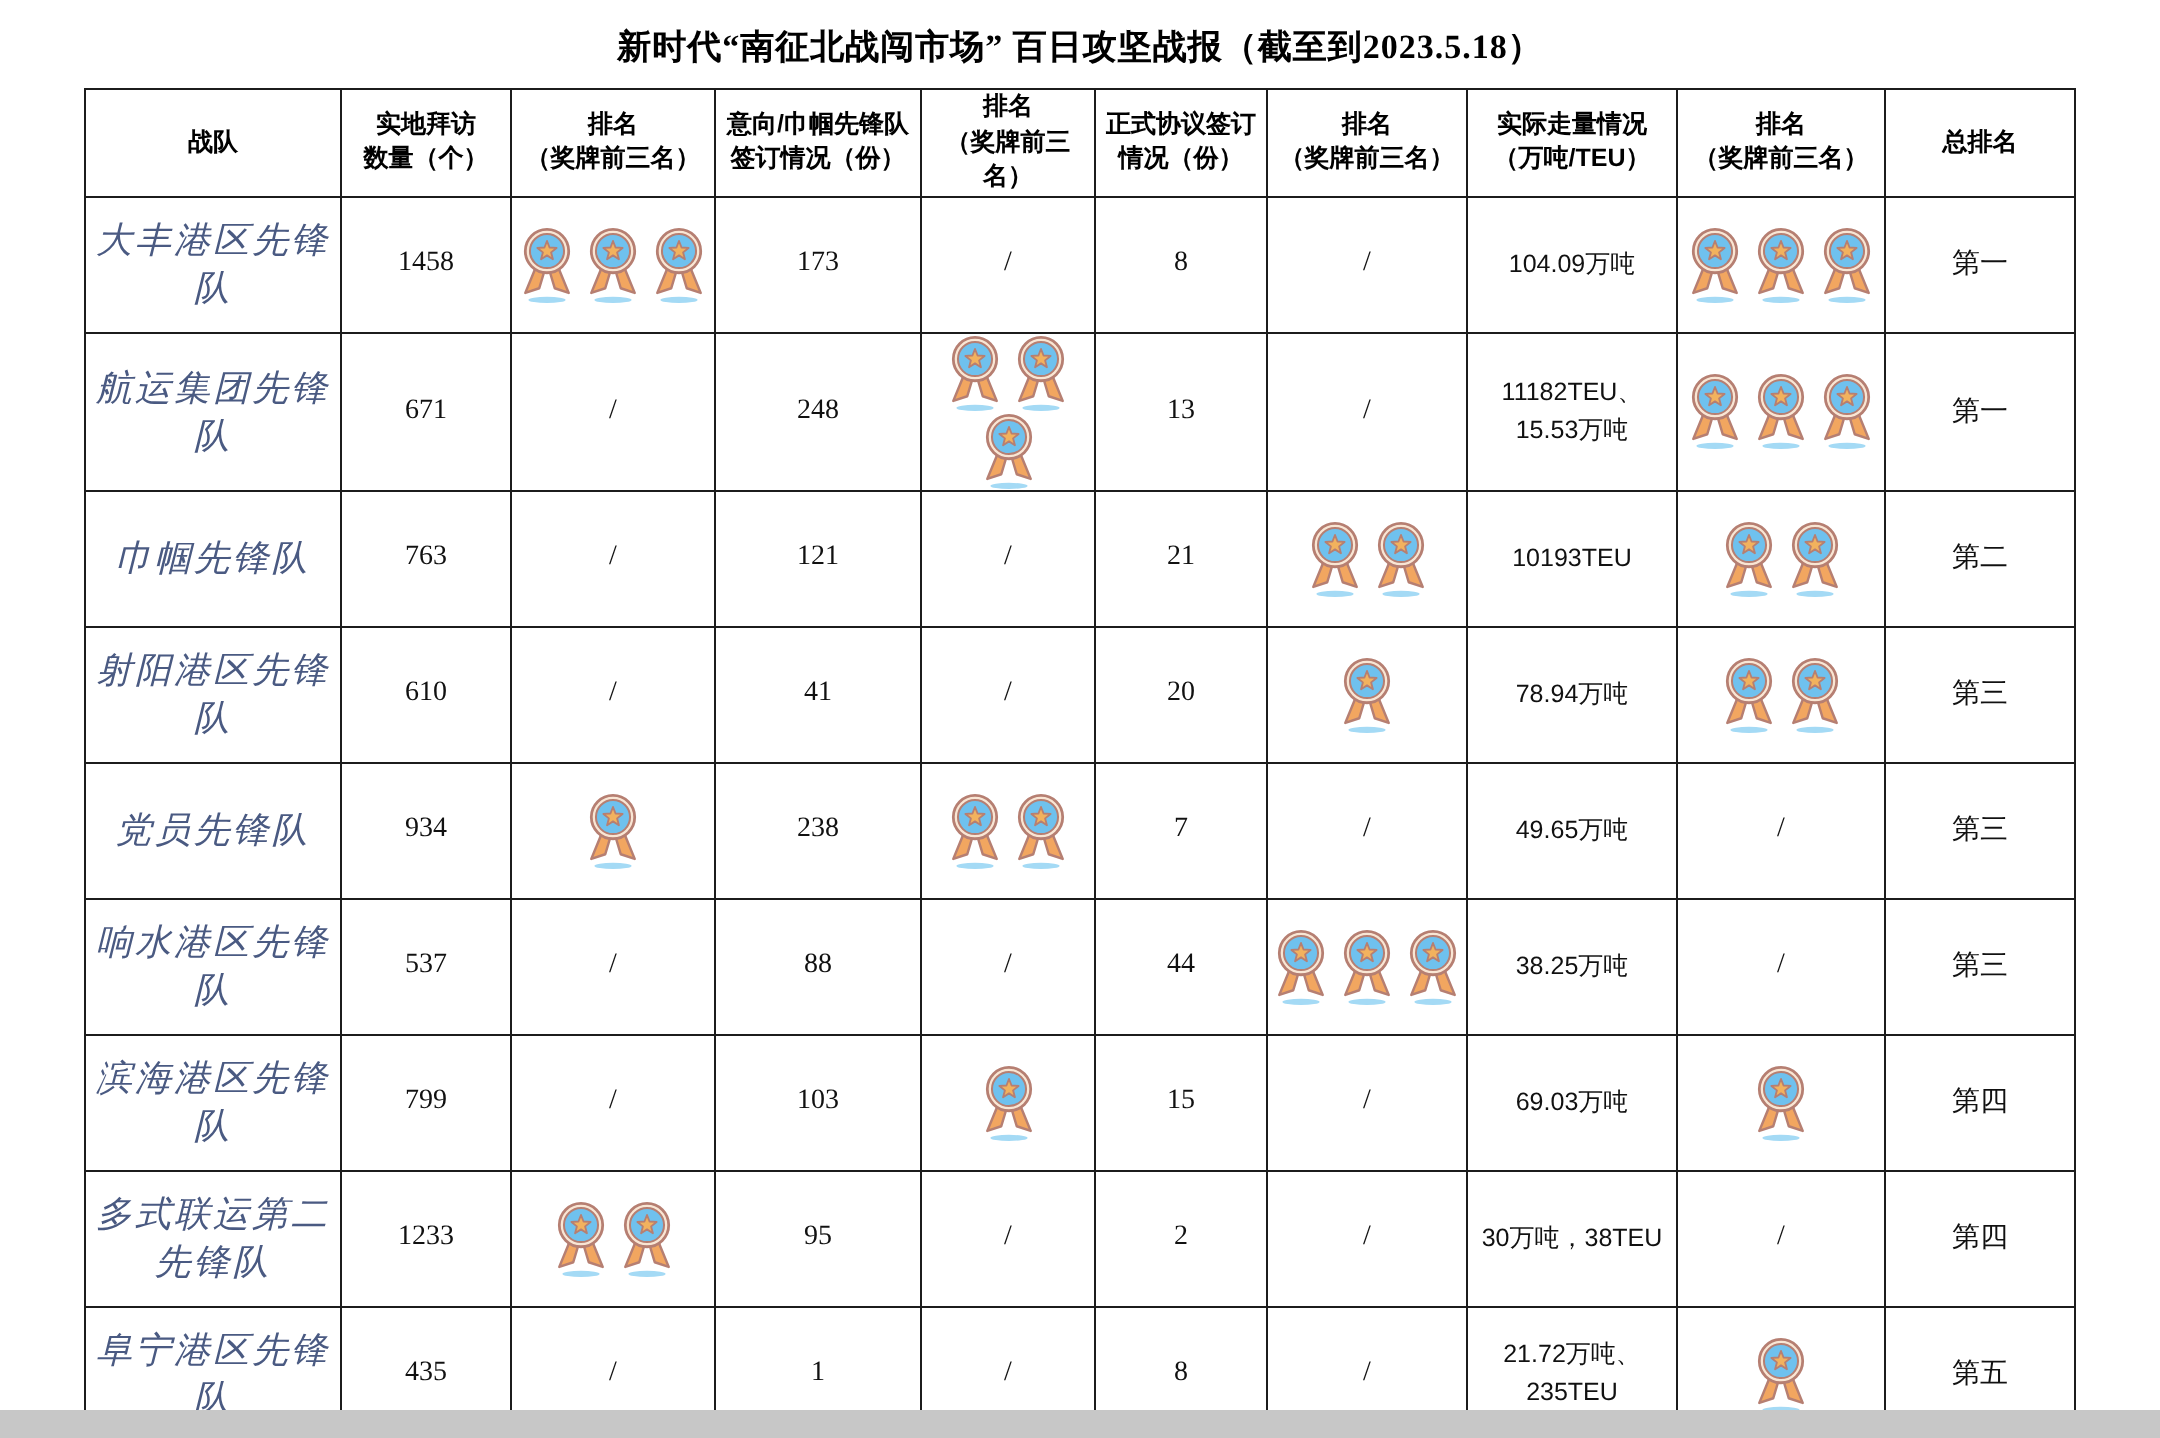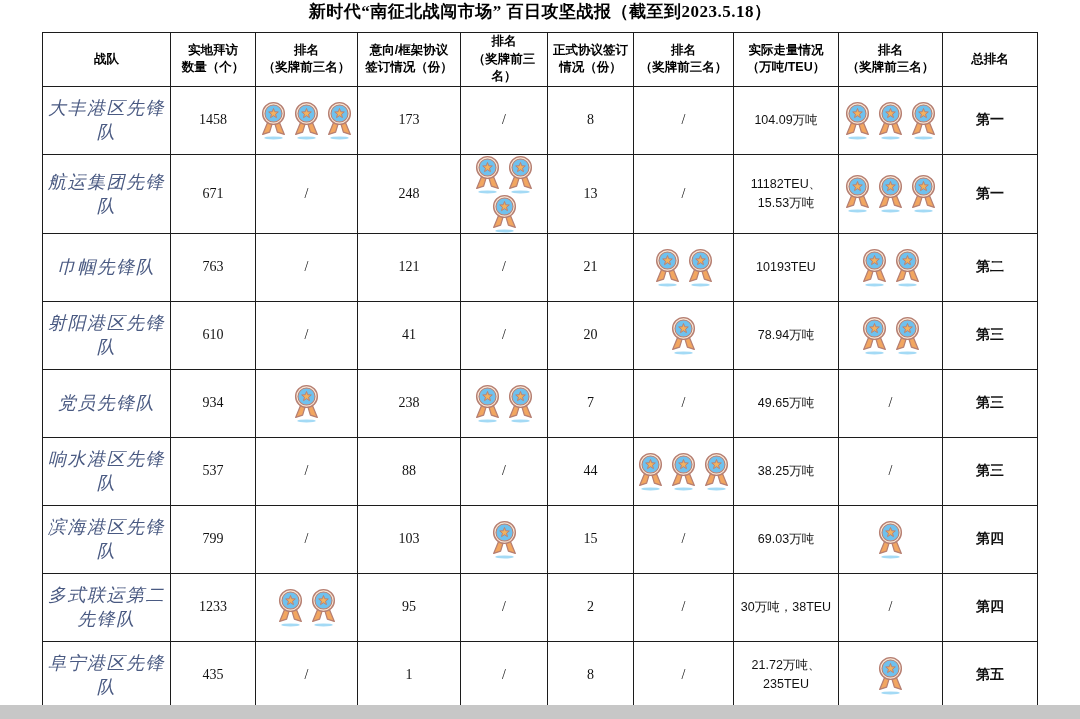--- a/index.html
+++ b/index.html
@@ -1,42 +1,42 @@
 <!DOCTYPE html>
 <html><head>
 <meta charset="utf-8">
 <style>
   html,body{margin:0;padding:0;}
   body{
     width:1080px;height:719px;background:#ffffff;overflow:hidden;position:relative;
     font-family:"Liberation Serif",serif;color:#111;
   }
   .title{
-    text-align:center;font-weight:bold;font-size:17px;
+    text-align:center;font-weight:bold;font-size:17px;padding-top:12px;
     font-family:"Liberation Serif",serif;letter-spacing:.5px;color:#000;
   }
   table.report{
     border-collapse:collapse;table-layout:fixed;margin:9px 0 0 42px;width:996px;
   }
   th,td{
     border:1px solid #1c1c1c;text-align:center;vertical-align:middle;
     padding:0 3px;overflow:hidden;
   }
   th{
     height:43px;font-family:"Liberation Sans",sans-serif;font-weight:bold;
     font-size:12.5px;line-height:1.4;color:#000;
   }
   td{height:67px;font-size:14px;}
   td.team{
     color:#4a5a82;font-style:italic;font-size:18px;letter-spacing:1.5px;
     font-family:"Liberation Serif",serif;
   }
   td.num{font-family:"Liberation Serif",serif;font-size:14px;}
   td.volume{font-family:Liberation Sans, sans-serif;font-size:12.5px;line-height:1.5;}
-  td.overall{font-family:"Liberation Sans",sans-serif;font-weight:bold;font-size:14px;}
+  td.overall{font-family:"Liberation Sans",sans-serif;font-weight:normal;font-size:14px;}
   td.medal-cell{padding:0;}
   td.medal-cell svg{margin:0 1px;vertical-align:middle;}
   .bottom-strip{
     position:absolute;left:0;bottom:0;width:1080px;height:14px;background:#c7c7c7;
   }
 </style>
 </head>
 <body>
 
 <div class="title">新时代“南征北战闯市场” 百日攻坚战报（截至到2023.5.18）</div>
@@ -61,21 +61,21 @@
         </th>
         <th>
           <div>实地拜访</div>
           <div>数量（个）</div>
         </th>
         <th>
           <div>排名</div>
           <div>（奖牌前三名）</div>
         </th>
         <th>
-          <div>意向/框架协议</div>
+          <div>意向/巾帼先锋队</div>
           <div>签订情况（份）</div>
         </th>
         <th>
           <div>排名</div>
           <div>（奖牌前三名）</div>
         </th>
         <th>
           <div>正式协议签订</div>
           <div>情况（份）</div>
         </th>

